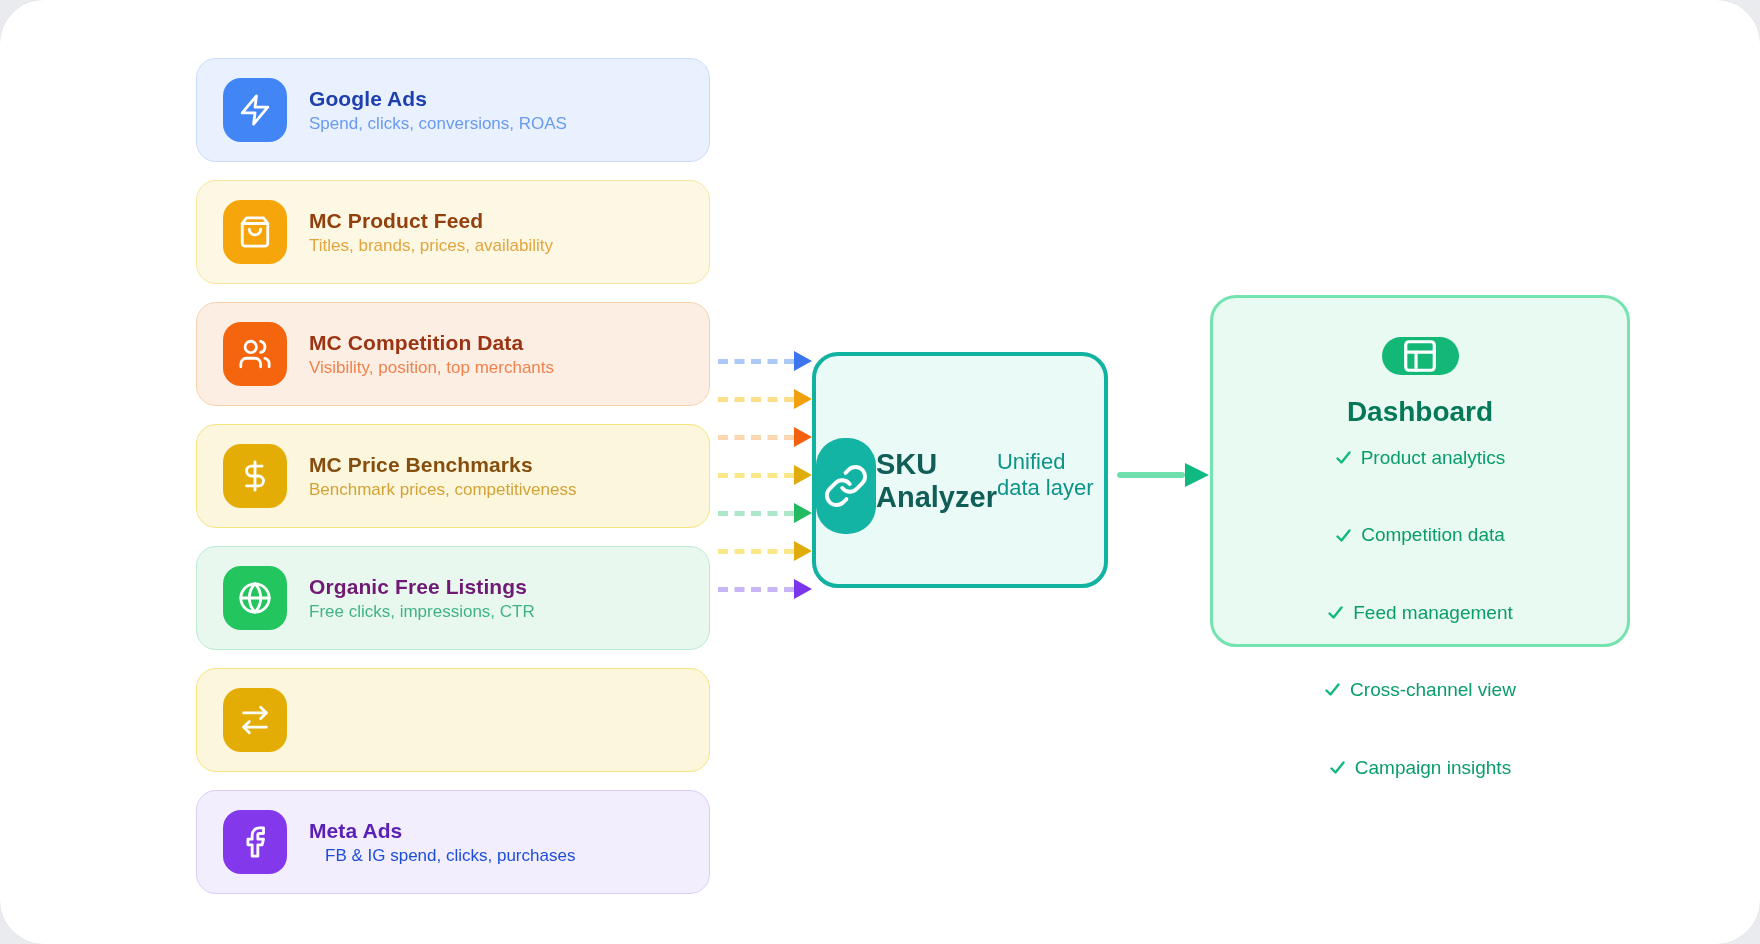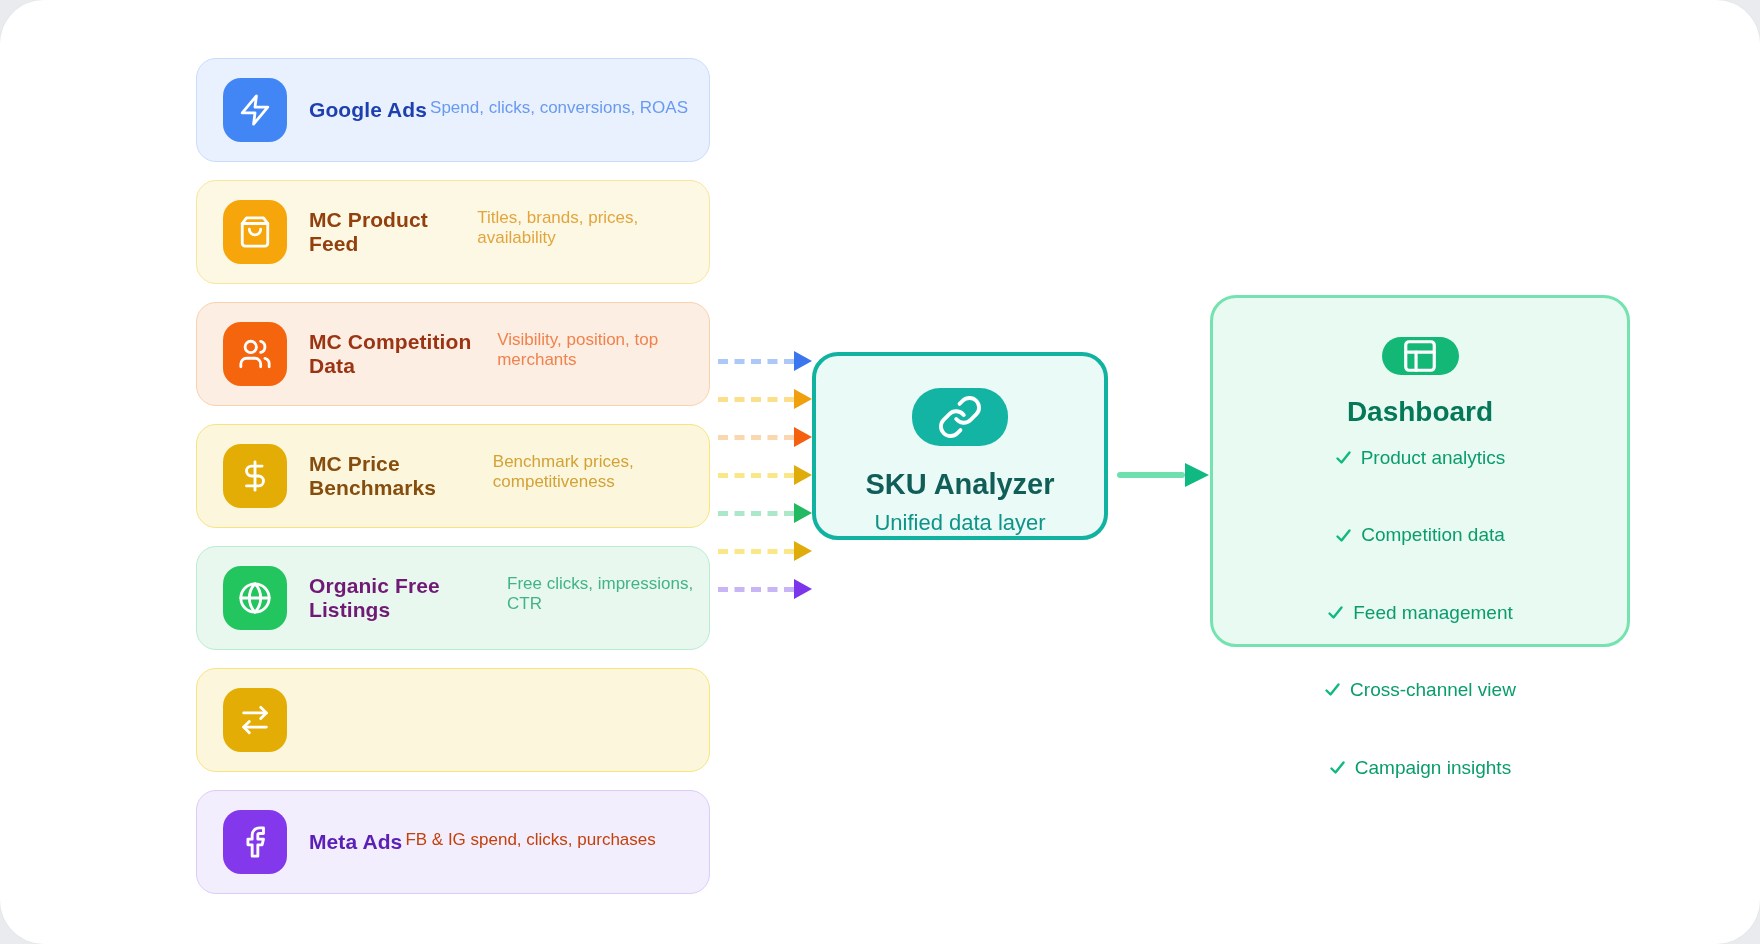--- a/index.html
+++ b/index.html
@@ -10,37 +10,37 @@
   
   .src-card { position:absolute; left:196px; width:514px; height:104px; border-radius:20px;
               border:1.5px solid transparent; display:flex; align-items:center;
               padding-left:26px; gap:22px; }
   .pos-1{top:58px} .pos-2{top:180px} .pos-3{top:302px} .pos-4{top:424px}
   .pos-5{top:546px} .pos-6{top:668px} .pos-7{top:790px}
   .card-icon { width:64px; height:64px; border-radius:18px; flex:0 0 auto;
                display:flex; align-items:center; justify-content:center; }
   .card-icon svg { width:34px; height:34px; stroke:#ffffff; fill:none;
                    stroke-width:2; stroke-linecap:round; stroke-linejoin:round; }
-  .card-text { display:flex; flex-direction:row; gap:3px; }
+  .card-text { display:flex; flex-direction:column; gap:3px; }
   .card-title { font-size:21px; font-weight:700; letter-spacing:0.1px; }
   .card-sub { font-size:17px; }
 
   
   .arrow-wrap { position:absolute; left:718px; width:96px; height:20px;
                 display:flex; align-items:center; }
   .dash-line { width:76px; height:0; border-top:5px dashed #ccc; }
   .dash-head { width:0; height:0; border-top:10px solid transparent;
                border-bottom:10px solid transparent; border-left:18px solid #ccc; }
   .ay-1{top:351px} .ay-2{top:389px} .ay-3{top:427px} .ay-4{top:465px}
   .ay-5{top:503px} .ay-6{top:541px} .ay-7{top:579px}
 
   
-  .sku-box { position:absolute; left:812px; top:352px; width:296px; height:188px;
+  .sku-box { position:absolute; left:812px; top:352px; width:296px; height:236px;
              border-radius:26px; border:4px solid #12b2a0; background:#eafaf6;
-             display:flex; flex-direction:column; align-items:center; }
+             display:flex; flex-direction:row; align-items:center; }
   .sku-icon { width:96px; height:96px; border-radius:28px; margin-top:32px;
               display:flex; align-items:center; justify-content:center; }
   .sku-icon svg { width:46px; height:46px; stroke:#ffffff; fill:none;
                   stroke-width:2; stroke-linecap:round; stroke-linejoin:round; }
   .sku-title { font-size:29px; font-weight:700; margin-top:22px; }
   .sku-sub { font-size:22px; margin-top:9px; }
 
   
   .out-arrow { position:absolute; left:1117px; top:463px; width:92px; height:24px;
                display:flex; align-items:center; }
@@ -149,21 +149,21 @@
   </div>
 
   <div class="src-card pos-7" style="background-color: rgb(243, 238, 253); border-color: rgb(220, 204, 248);">
     <div class="card-icon" style="background-color: rgb(131, 56, 236);">
       <svg viewBox="0 0 24 24">
           <path d="M18 2h-3a5 5 0 0 0-5 5v3H7v4h3v8h4v-8h3l1-4h-4V7a1 1 0 0 1 1-1h3z"></path>
         </svg>
     </div>
     <div class="card-text">
       <div class="card-title" style="color: rgb(91, 33, 182);">Meta Ads</div>
-      <div class="card-sub" style="color: #c2410c;">FB &amp; IG spend, clicks, purchases</div>
+      <div class="card-sub" style="color: #1d4ed8; margin-left: 16px;">FB &amp; IG spend, clicks, purchases</div>
     </div>
   </div>
 
   <div class="arrow-wrap ay-1">
     <div class="dash-line" style="border-top-color: rgb(171, 200, 248);"></div>
     <div class="dash-head" style="border-left-color: rgb(59, 118, 238);"></div>
   </div>
   <div class="arrow-wrap ay-2">
     <div class="dash-line" style="border-top-color: rgb(251, 223, 138);"></div>
     <div class="dash-head" style="border-left-color: rgb(240, 160, 12);"></div>

